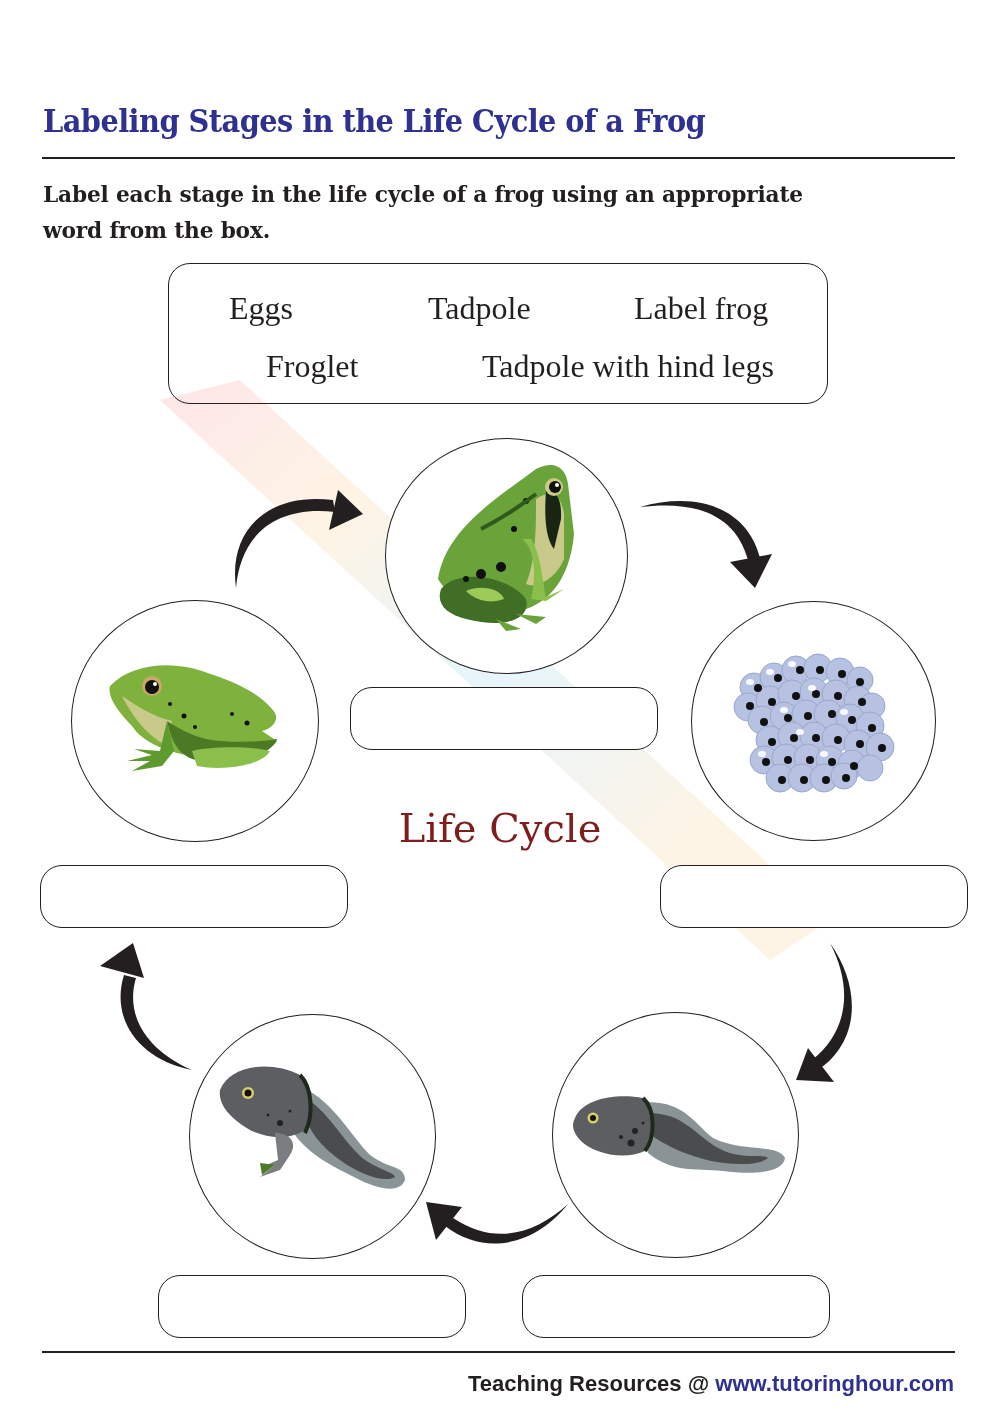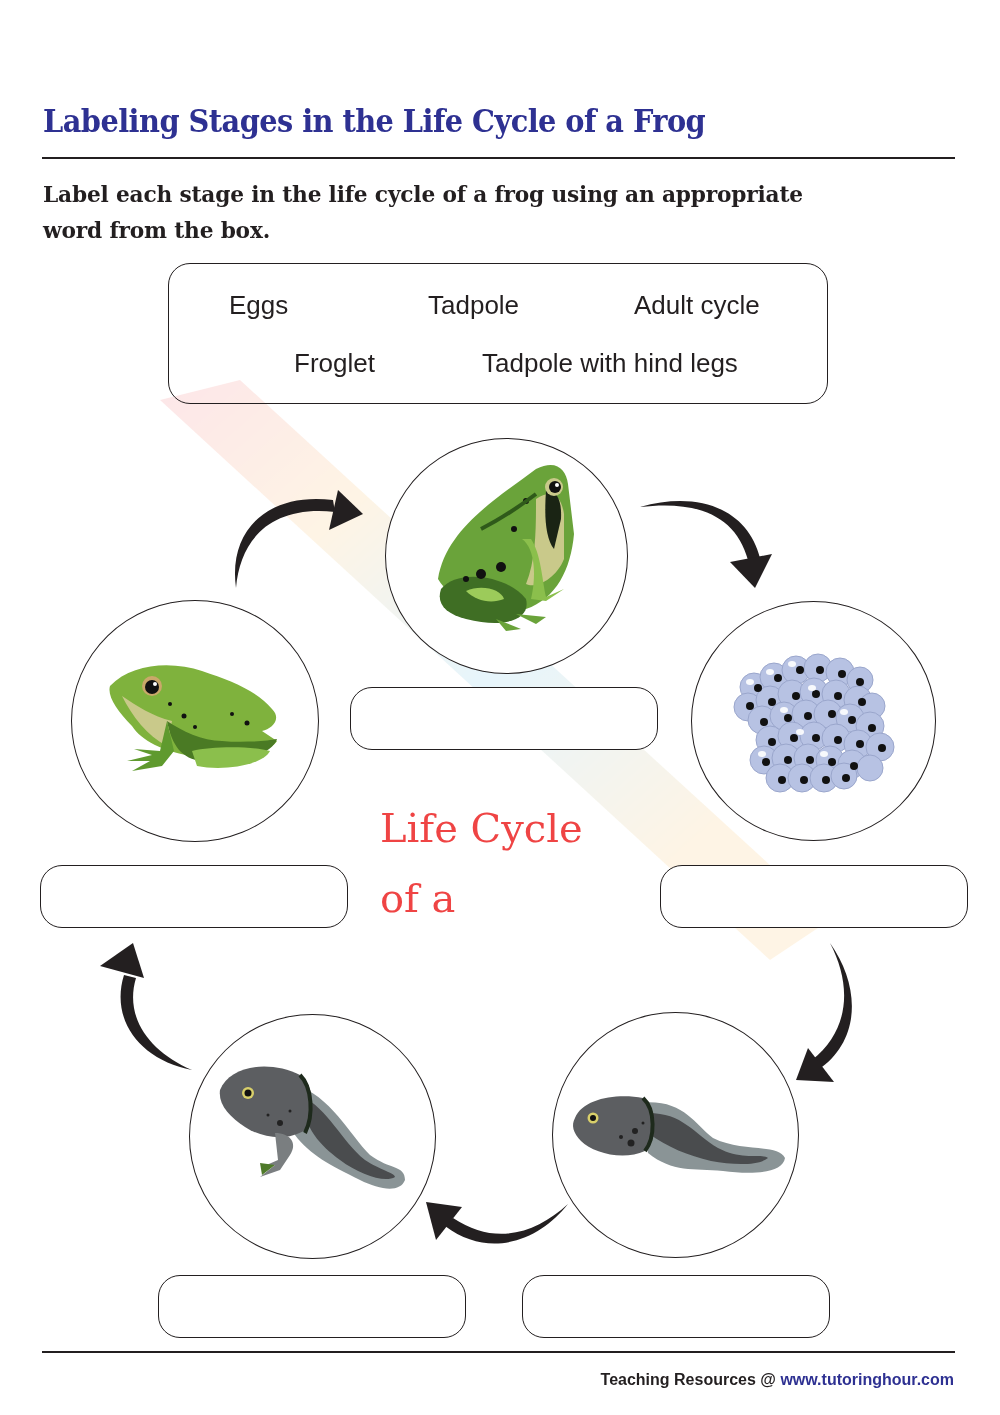--- a/index.html
+++ b/index.html
@@ -17,34 +17,34 @@
       left: 43px; top: 176px; width: 960px;
       font-family: "DejaVu Serif", "Liberation Serif", serif;
       font-weight: bold; font-size: 22.5px; line-height: 36px; color: #231f20;
       letter-spacing: -0.2px;
       transform: scaleX(0.965); transform-origin: left top;
     }
     .word-box {
       left: 168px; top: 263px; width: 658px; height: 139px;
       border: 1.6px solid #231f20; border-radius: 22px; background: transparent;
     }
-    .word { font-family: Liberation Sans, sans-serif; font-size: 26px; color: #231f20; white-space: nowrap; }
+    .word { font-family: Liberation Serif, serif; font-size: 32px; color: #231f20; white-space: nowrap; }
     .circle {
       border: 1.6px solid #231f20; border-radius: 50%; background: #ffffff; box-sizing: border-box;
     }
     .label-box {
       border: 1.6px solid #231f20; border-radius: 22px; background: #ffffff; box-sizing: border-box;
       width: 308px; height: 63px;
     }
     .center-title {
-      left: 380px; top: 793px; width: 240px; text-align: left;
-      font-family: "DejaVu Serif", "Liberation Serif", serif; font-size: 40px; line-height: 70px; color: #ef4444;
+      left: 380px; top: 793px; width: 240px; text-align: center;
+      font-family: "DejaVu Serif", "Liberation Serif", serif; font-size: 40px; line-height: 70px; color: #7f1d1d;
     }
     .footer {
-      right: 46px; top: 1371px; font-size: 16px; font-weight: bold; white-space: nowrap;
+      right: 46px; top: 1371px; font-size: 22px; font-weight: bold; white-space: nowrap;
       font-family: "Liberation Sans", sans-serif;
     }
     .footer .url { color: #2e3192; }
     svg { display: block; }
     .watermark { left: 130px; top: 360px; opacity: 0.16; pointer-events: none; }
   </style>
 </head>
 <body>
 
 <svg class="abs watermark" width="760" height="620" viewBox="0 0 760 620">
@@ -63,22 +63,22 @@
 <div class="abs rule" style="top:157px;"></div>
 
 <div class="abs instruction">
   <div>Label each stage in the life cycle of a frog using an appropriate</div>
   <div>word from the box.</div>
 </div>
 
 <div class="abs word-box"></div>
 <div class="abs word" style="left:229px; top:290px;">Eggs</div>
 <div class="abs word" style="left:428px; top:290px;">Tadpole</div>
-<div class="abs word" style="left:634px; top:290px;">Adult cycle</div>
-<div class="abs word" style="left:294px; top:348px;">Froglet</div>
+<div class="abs word" style="left:634px; top:290px;">Label frog</div>
+<div class="abs word" style="left:266px; top:348px;">Froglet</div>
 <div class="abs word" style="left:482px; top:348px;">Tadpole with hind legs</div>
 
 <svg class="abs" style="left:0; top:0;" width="1000" height="1415">
   <g fill="#231f20">
 
     <g>
       <path d="M236 588 C240 540 270 505 335 512 L333 500 C268 492 228 530 236 588 Z"></path>
       <path d="M338 490 L363 514 L329 530 Z"></path>
     </g>
 
@@ -263,19 +263,18 @@
 </div>
 
 <div class="abs label-box" style="left:350px; top:687px;"></div>
 <div class="abs label-box" style="left:660px; top:865px;"></div>
 <div class="abs label-box" style="left:522px; top:1275px;"></div>
 <div class="abs label-box" style="left:158px; top:1275px;"></div>
 <div class="abs label-box" style="left:40px; top:865px;"></div>
 
 <div class="abs center-title">
   <div>Life Cycle</div>
-  <div>of a</div>
 </div>
 
 <div class="abs rule" style="top:1351px;"></div>
 <div class="abs footer">
   <span>Teaching Resources @ </span><span class="url">www.tutoringhour.com</span>
 </div>
 
 </body></html>

